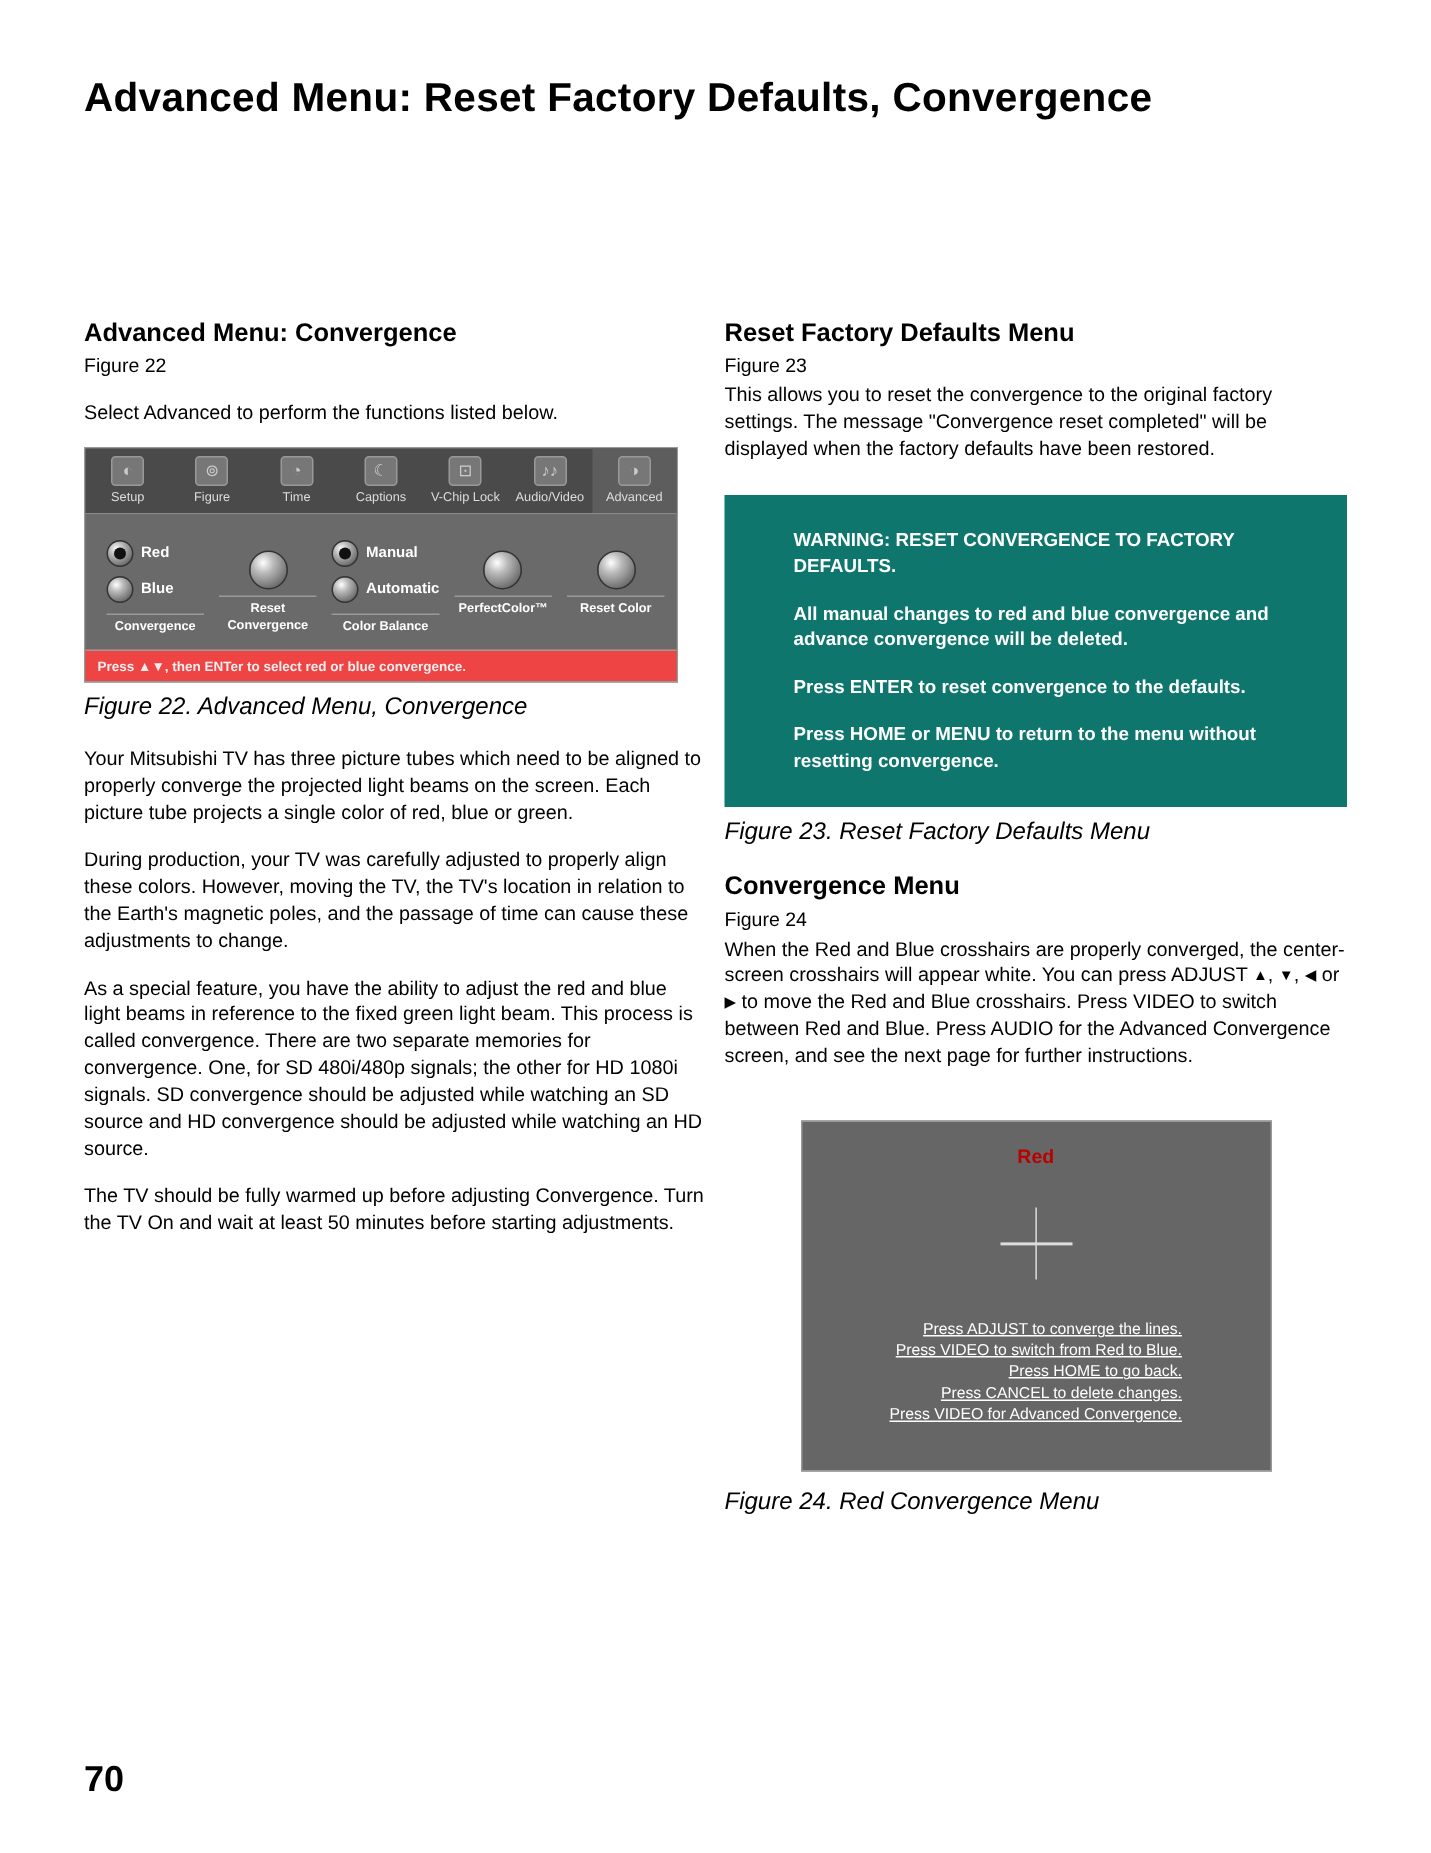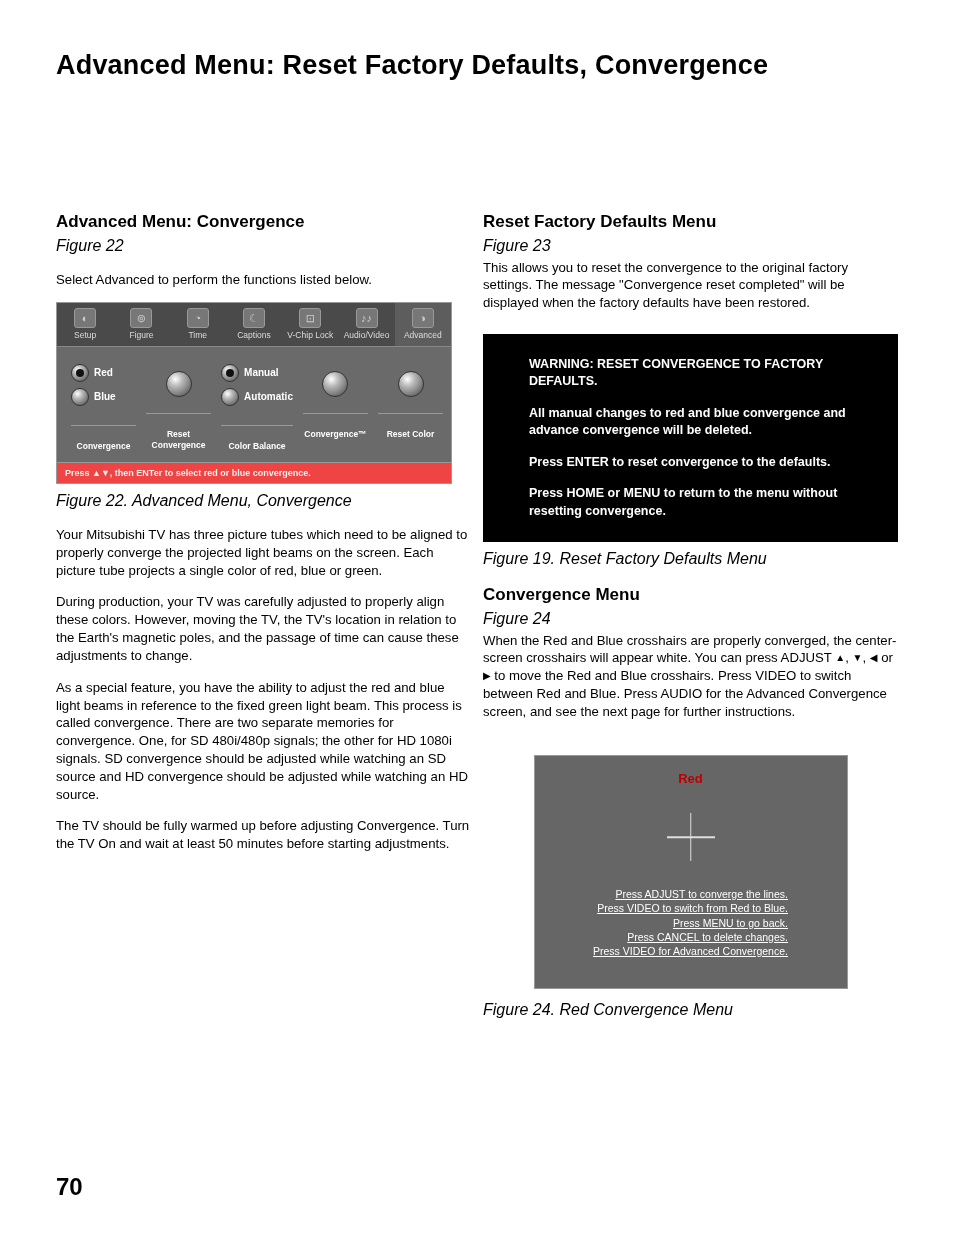--- a/index.html
+++ b/index.html
@@ -26,22 +26,21 @@
     flex: 1;
     font-size: 13.2px;
     line-height: 1.35;
   }
   .section-heading {
     font-size: 17px;
     font-weight: bold;
     margin-bottom: 1px;
   }
   .fig-ref {
-    font-style: italic;
-    font-size: 16px;
+    font-size: 13px;
     margin-bottom: 2px;
   }
   .caption {
     font-style: italic;
     font-size: 16px;
     margin: 6px 0 14px 0;
   }
   .para { margin-bottom: 14px; }
   .para-tight { margin-bottom: 2px; }
 
@@ -90,35 +89,35 @@
   .radio-row { display: flex; align-items: center; gap: 5px; font-size: 10px; margin: 3px 0; color: #fff; font-weight: bold; }
   .radio {
     width: 18px; height: 18px; border-radius: 50%;
     background: radial-gradient(circle at 35% 30%, #fff 0%, #bbb 30%, #444 100%);
     border: 1px solid #333;
     display: flex; align-items: center; justify-content: center;
   }
   .radio.sel::after { content: ""; width: 8px; height: 8px; border-radius: 50%; background: #111; }
   .subcol-label {
     font-size: 8.5px; font-weight: bold; color: #fff;
-    border-top: 1px solid #999; padding-top: 15px; margin-top: 16px; width: 100%; text-align: center;
+    border-top: 1px solid #999; padding-top: 2px; margin-top: 4px; width: 100%; text-align: center;
   }
   .knob {
     width: 26px; height: 26px; border-radius: 50%;
     background: radial-gradient(circle at 35% 30%, #fff 0%, #bbb 30%, #444 100%);
     border: 1px solid #333; margin-top: 10px;
   }
   .hintbar {
     background: #ef4444; color: #eee; font-size: 9px; font-weight: bold;
     padding: 4px 8px; border-top: 1px solid #999;
   }
 
   
   .warnbox {
-    background: #000000; color: #fff;
+    background: #0f766e; color: #fff;
     padding: 22px 24px 22px 46px;
     font-size: 12.5px; font-weight: bold;
     line-height: 1.4;
     margin: 22px 0 6px 0;
   }
   .warnbox p { margin-bottom: 14px; }
   .warnbox p:last-child { margin-bottom: 0; }
 
   
   .conv-screen {
@@ -220,21 +219,21 @@
               <span>Manual</span>
             </div>
           <div class="radio-row">
               <span class="radio"></span>
               <span>Automatic</span>
             </div>
           <div class="subcol-label">Color Balance</div>
         </div>
         <div class="subcol">
           <div class="knob"></div>
-          <div class="subcol-label">Convergence™</div>
+          <div class="subcol-label">PerfectColor™</div>
         </div>
         <div class="subcol">
           <div class="knob"></div>
           <div class="subcol-label">Reset Color</div>
         </div>
       </div>
       <div class="hintbar">Press ▲▼, then ENTer to select red or blue convergence.</div>
     </div>
 
     <div class="caption">Figure 22. Advanced Menu, Convergence</div>
@@ -248,35 +247,35 @@
     <div class="section-heading">Reset Factory Defaults Menu</div>
     <div class="fig-ref">Figure 23</div>
     <div class="para-tight">This allows you to reset the convergence to the original factory settings.  The message "Convergence reset completed" will be displayed when the factory defaults have been restored.</div>
 
     <div class="warnbox">
       <p>WARNING:  RESET CONVERGENCE TO FACTORY DEFAULTS.</p>
       <p>All manual changes to red and blue convergence and advance convergence will be deleted.</p>
       <p>Press ENTER to reset convergence to the defaults.</p>
       <p>Press HOME or MENU to return to the menu without resetting convergence.</p>
     </div>
-    <div class="caption">Figure 19. Reset Factory Defaults Menu</div>
+    <div class="caption">Figure 23. Reset Factory Defaults Menu</div>
 
     <div class="section-heading" style="margin-top:14px">Convergence Menu</div>
     <div class="fig-ref">Figure 24</div>
     <div class="para">
       <span>When the Red and Blue crosshairs are properly converged, the center-screen crosshairs will appear white. You can press ADJUST </span><span class="tri">▲</span><span>, </span><span class="tri">▼</span><span>, </span><span class="tri">◀</span><span> or </span><span class="tri">▶</span><span> to move the Red and Blue crosshairs.  Press VIDEO to switch between Red and Blue.  Press AUDIO for the Advanced Convergence screen, and see the next page for further instructions.</span>
     </div>
 
     <div class="conv-screen">
       <div class="conv-redlabel">Red</div>
       <div class="crosshair"></div>
       <div class="conv-instr">
         <div>Press ADJUST to converge the lines.</div>
         <div>Press VIDEO to switch from Red to Blue.</div>
-        <div>Press MENU to go back.</div>
+        <div>Press HOME to go back.</div>
         <div>Press CANCEL to delete changes.</div>
         <div>Press VIDEO for Advanced Convergence.</div>
       </div>
     </div>
     <div class="caption" style="margin-top:10px">Figure 24. Red Convergence Menu</div>
   </div>
 </div>
 
 <div class="page-number">70</div>
 

